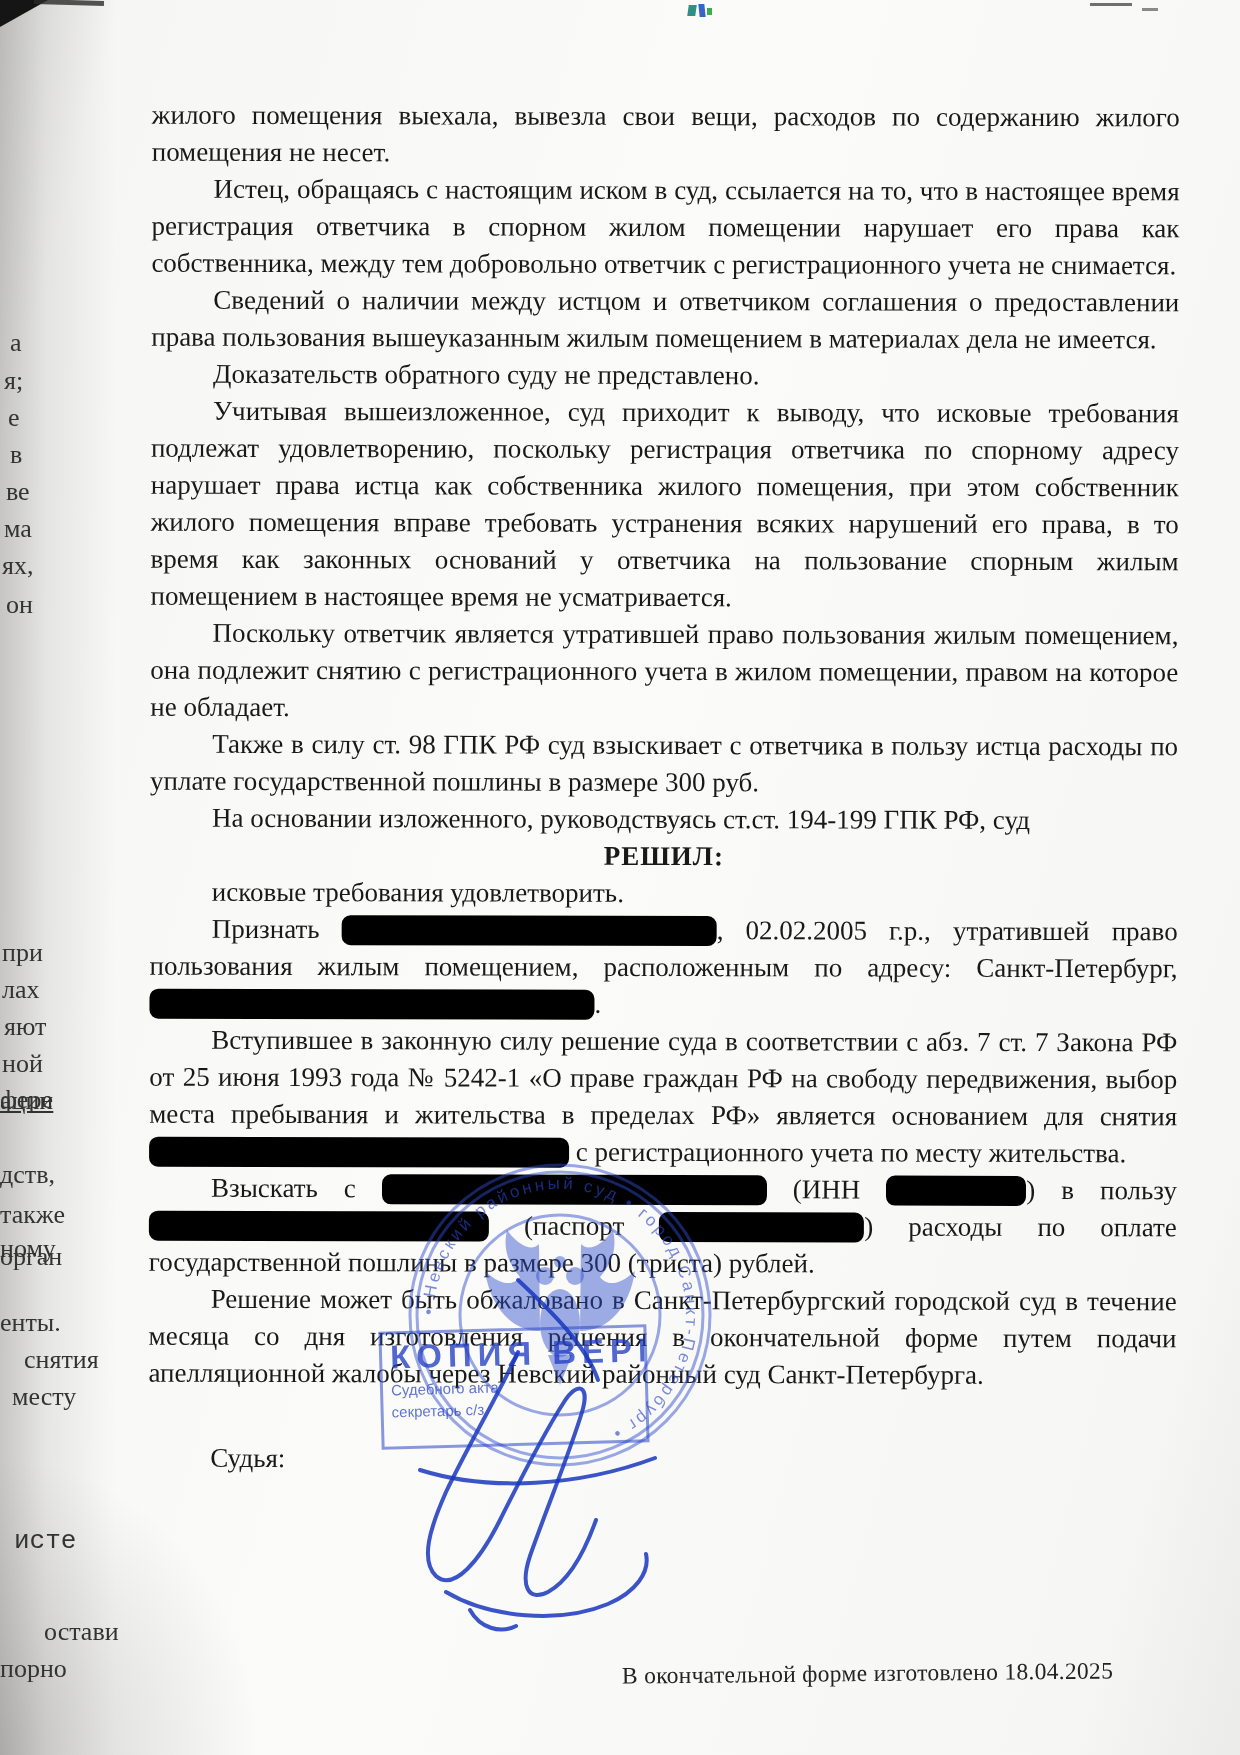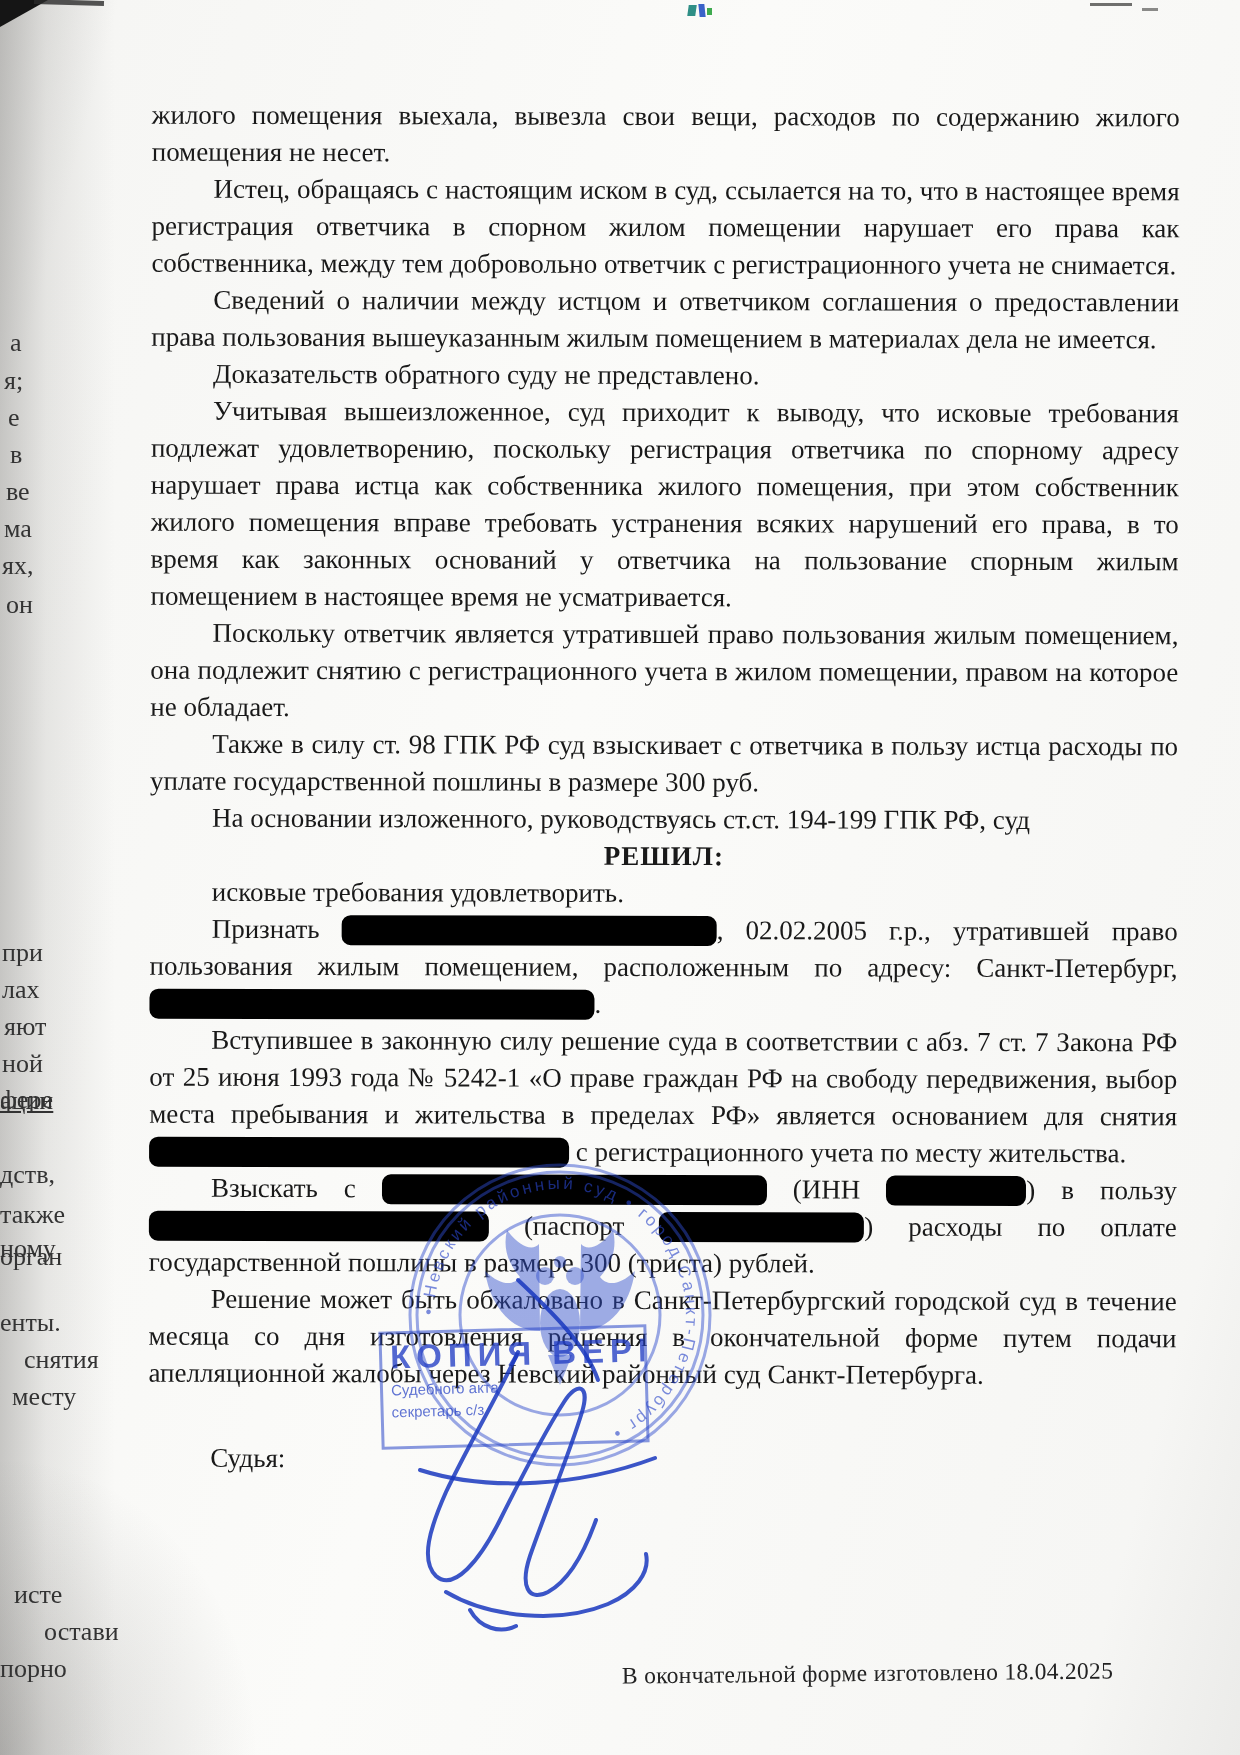--- a/index.html
+++ b/index.html
@@ -110,21 +110,21 @@
     <span class="frag" style="left: 2px; top: 1051px;">ной</span>
     <span class="frag" style="left: 0px; top: 1088px; text-decoration: underline;">ации</span>
     <span class="frag" style="left: 0px; top: 1087px;">фере</span>
     <span class="frag" style="left: 0px; top: 1162px;">дств,</span>
     <span class="frag" style="left: 0px; top: 1202px;">также</span>
     <span class="frag" style="left: 0px; top: 1236px;">ному</span>
     <span class="frag" style="left: 0px; top: 1244px;">орган</span>
     <span class="frag" style="left: 0px; top: 1310px;">енты.</span>
     <span class="frag" style="left: 0px; top: 1347px; padding-left: 24px;">снятия</span>
     <span class="frag" style="left: 12px; top: 1384px;">месту</span>
-    <span class="frag" style="left: 14px; top: 1582px;">исте</span>
+    <span class="frag" style="left: 14px; top: 1528px; font-family: Liberation Mono, monospace;">исте</span>
     <span class="frag" style="left: 0px; top: 1619px; padding-left: 44px;">остави</span>
     <span class="frag" style="left: 0px; top: 1656px;">порно</span>
   </div>
 
 <div class="doc">
   <div>
       <p class="para"><span>жилого помещения выехала, вывезла свои вещи, расходов по содержанию жилого помещения не несет.</span></p>
       <p class="para indent"><span>Истец, обращаясь с настоящим иском в суд, ссылается на то, что в настоящее время  регистрация ответчика в спорном жилом помещении нарушает его права как собственника,  между тем добровольно ответчик с регистрационного учета не снимается.</span></p>
       <p class="para indent"><span>Сведений о наличии между истцом и ответчиком соглашения о предоставлении права пользования вышеуказанным жилым помещением в материалах дела не имеется.</span></p>
       <p class="para indent"><span>Доказательств обратного суду не представлено.</span></p>

